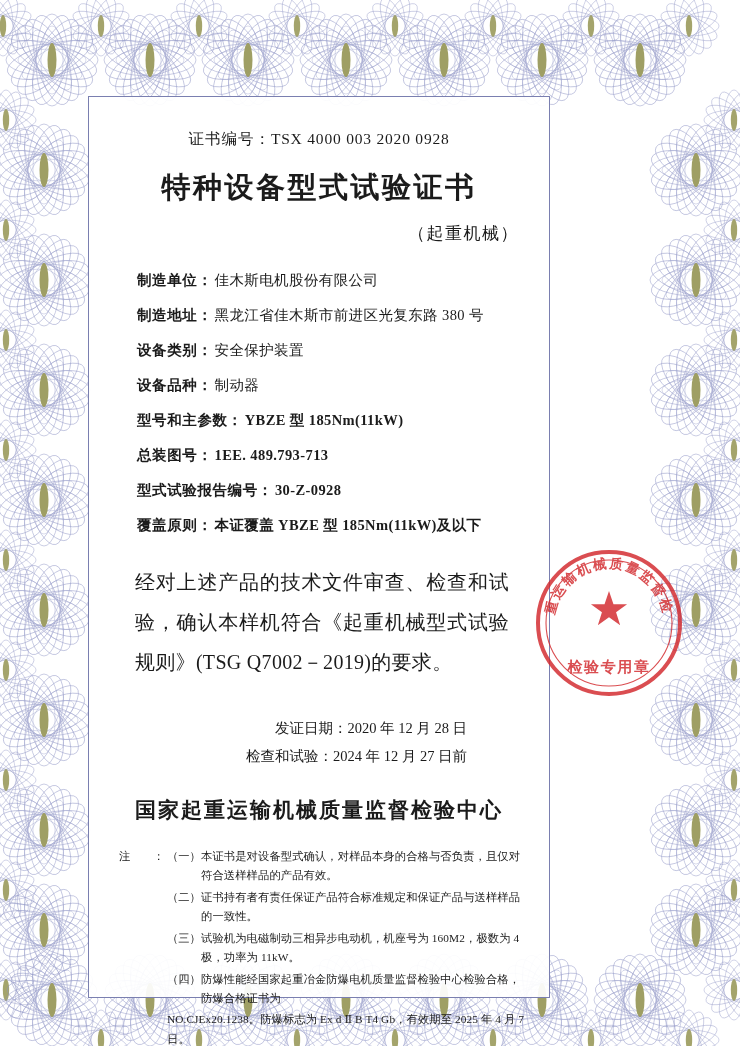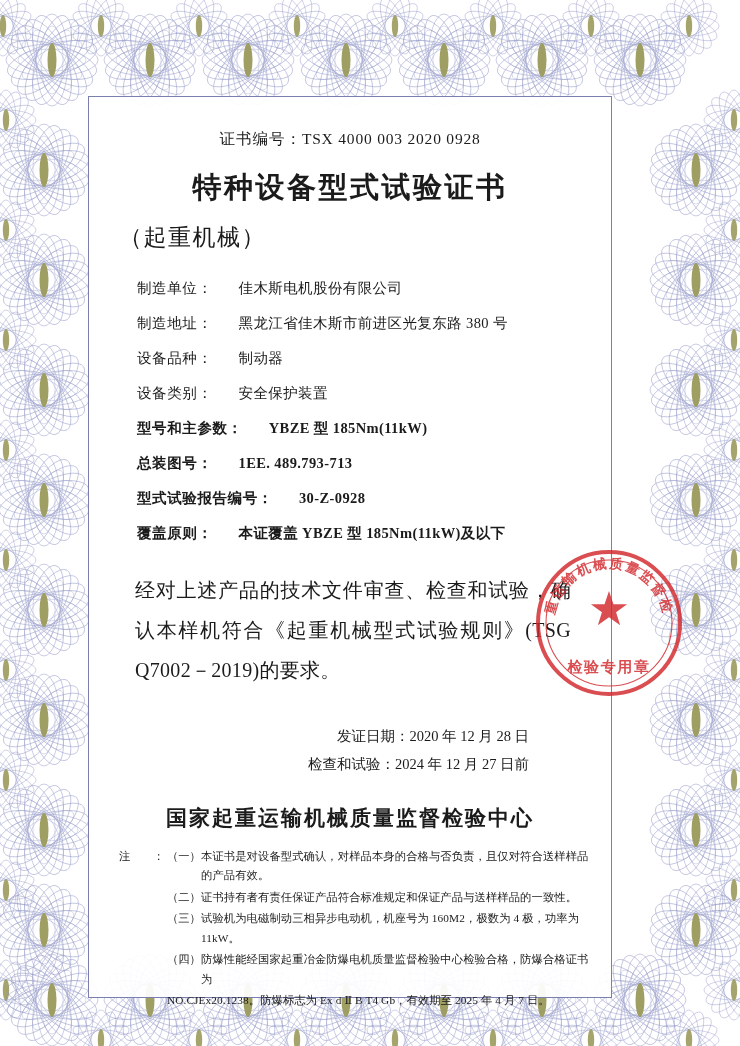--- a/index.html
+++ b/index.html
@@ -32,21 +32,21 @@
     display: block;
     width: 740px;
     height: 1046px;
   }
 
   
   .panel {
     position: absolute;
     left: 88px;
     top: 96px;
-    width: 524px;
+    width: 462px;
     height: 902px;
     background: rgba(255,255,255,0.93);
     border: 1.5px solid #7a7fb0;
     box-sizing: border-box;
     z-index: 2;
   }
   .panel-inner {
     position: absolute;
     inset: 0;
     padding: 22px 30px 10px 30px;
@@ -68,43 +68,44 @@
   
   .main-title {
     text-align: center;
     font-size: 29px;
     font-weight: bold;
     letter-spacing: 2.5px;
     margin: 12px 0 14px 0;
     font-family: Liberation Mono, monospace;
   }
   .sub-title {
-    text-align: left;
-    font-size: 23px;
+    text-align: right;
+    font-size: 17px;
     letter-spacing: 1.5px;
     margin-bottom: 26px;
   }
 
   
   .fields {
     margin: 0 0 0 18px;
   }
   .field-row {
     display: flex;
     align-items: baseline;
     font-size: 14.5px;
     margin-bottom: 15.5px;
     line-height: 1.35;
   }
   .field-label {
     white-space: nowrap;
     letter-spacing: 0.6px;
+    font-weight: bold;
   }
   .field-value {
-    margin-left: 26px;
+    margin-left: 2px;
     letter-spacing: 0.4px;
   }
   .field-row.bold .field-label,
   .field-row.bold .field-value { font-weight: bold; }
 
   
   .statement {
     margin: 26px 10px 0 16px;
     font-size: 20px;
     line-height: 2.0;
@@ -317,27 +318,27 @@
           <span class="field-label">制造单位：</span>
           <span class="field-value">佳木斯电机股份有限公司</span>
         </div>
 
         <div class="field-row">
           <span class="field-label">制造地址：</span>
           <span class="field-value">黑龙江省佳木斯市前进区光复东路 380 号</span>
         </div>
 
         <div class="field-row">
+          <span class="field-label">设备类别：</span>
+          <span class="field-value">安全保护装置</span>
+        </div>
+
+        <div class="field-row">
           <span class="field-label">设备品种：</span>
           <span class="field-value">制动器</span>
-        </div>
-
-        <div class="field-row">
-          <span class="field-label">设备类别：</span>
-          <span class="field-value">安全保护装置</span>
         </div>
 
         <div class="field-row bold">
           <span class="field-label">型号和主参数：</span>
           <span class="field-value">YBZE 型 185Nm(11kW)</span>
         </div>
 
         <div class="field-row bold">
           <span class="field-label">总装图号：</span>
           <span class="field-value">1EE. 489.793-713</span>

